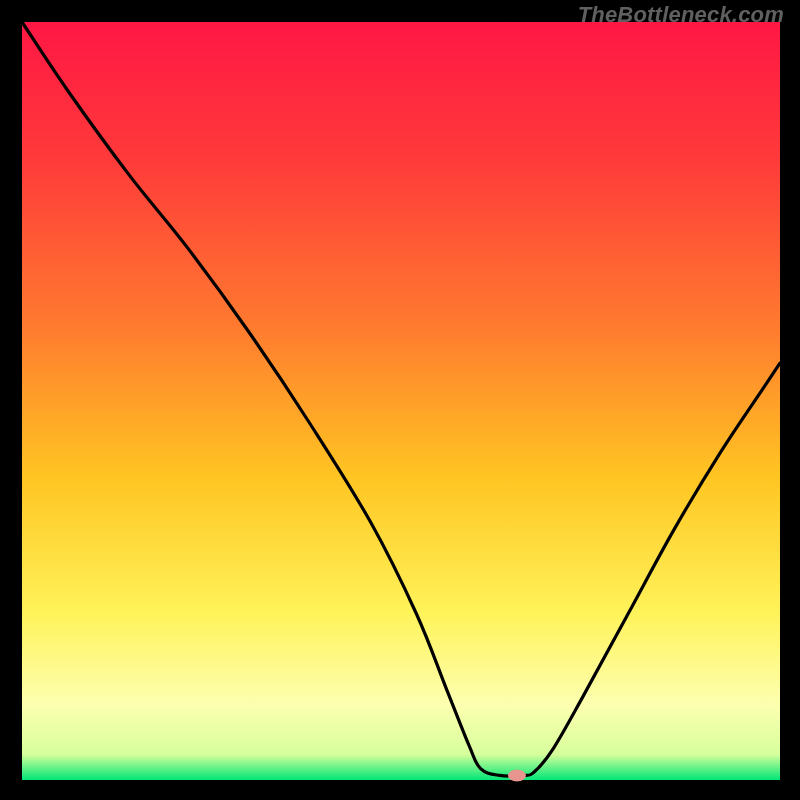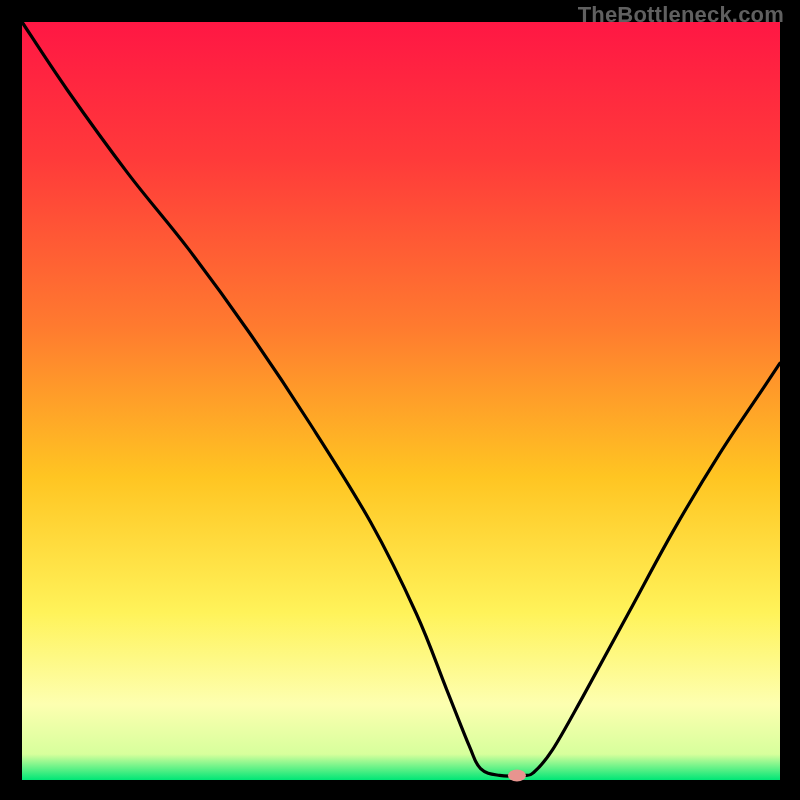--- a/index.html
+++ b/index.html
@@ -8,20 +8,21 @@
     width: 800px;
     height: 800px;
     background: #000;
     overflow: hidden;
   }
   .container {
     position: relative;
     width: 800px;
     height: 724px;
     background: #000;
+    font-style: italic;
   }
   .watermark {
     position: absolute;
     top: 2px;
     right: 16px;
     font-family: Arial, Helvetica, sans-serif;
     font-size: 22px;
     font-weight: 600;
     color: #606060;
     letter-spacing: 0.2px;

